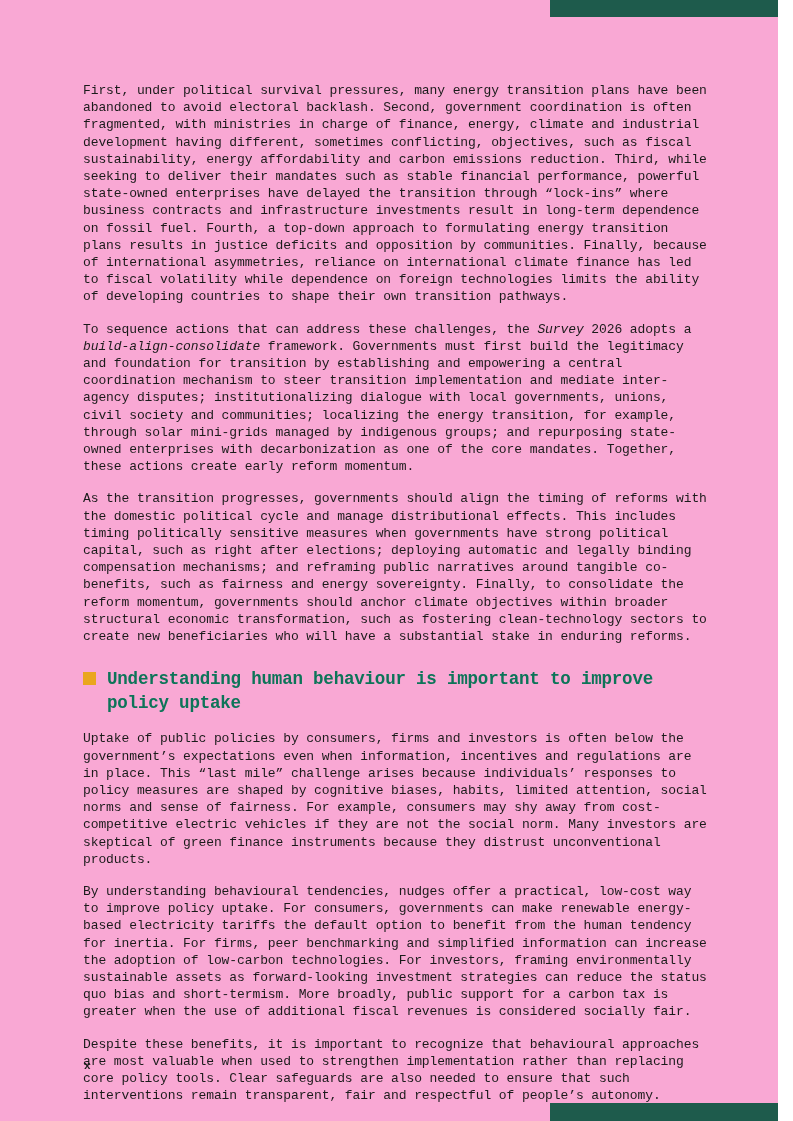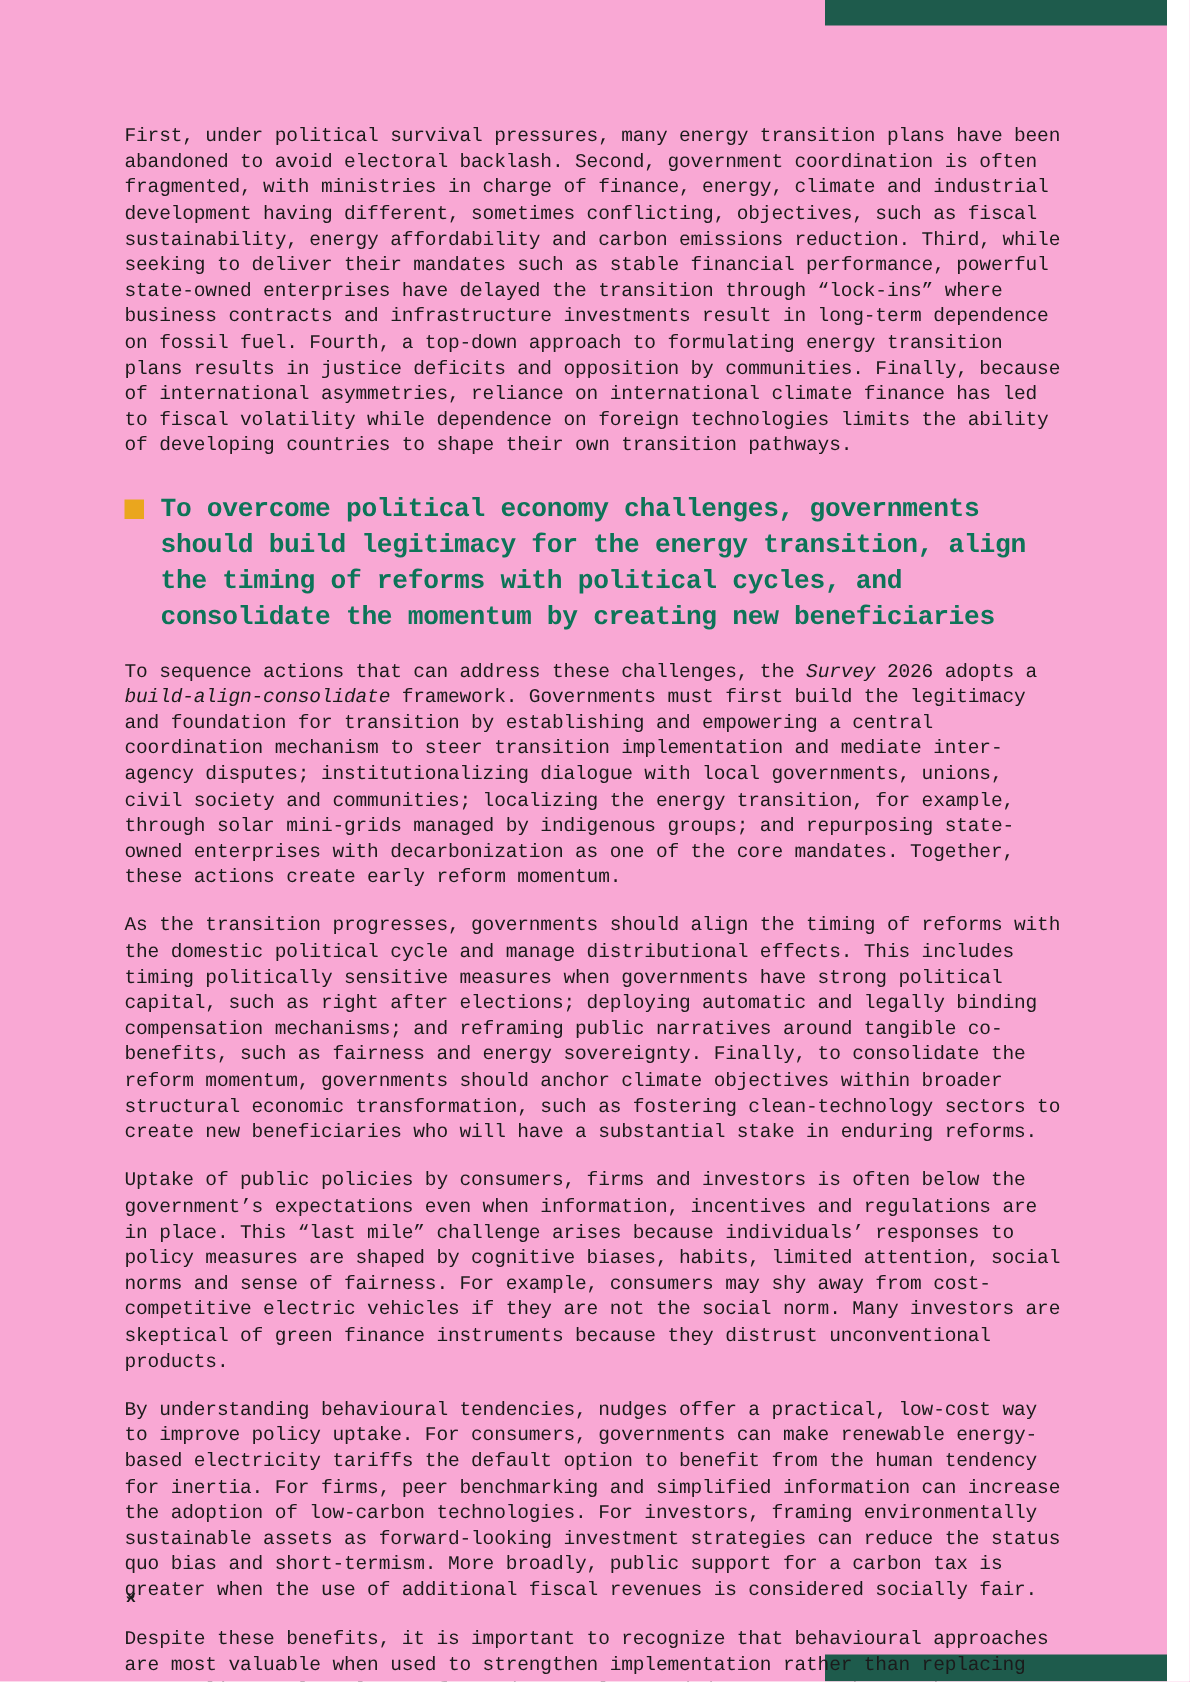--- a/index.html
+++ b/index.html
@@ -72,25 +72,25 @@
 </style>
 </head>
 <body>
 
 <div class="page">
   <div class="accent-bar top"></div>
   <div class="accent-bar bottom"></div>
 
   <main class="content">
       <p class="para"><span>First, under political survival pressures, many energy transition plans have been abandoned to avoid electoral backlash. Second, government coordination is often fragmented, with ministries in charge of finance, energy, climate and industrial development having different, sometimes conflicting, objectives, such as fiscal sustainability, energy affordability and carbon emissions reduction. Third, while seeking to deliver their mandates such as stable financial performance, powerful state-owned enterprises have delayed the transition through “lock-ins” where business contracts and infrastructure investments result in long-term dependence on fossil fuel. Fourth, a top-down approach to formulating energy transition plans results in justice deficits and opposition by communities. Finally, because of international asymmetries, reliance on international climate finance has led to fiscal volatility while dependence on foreign technologies limits the ability of developing countries to shape their own transition pathways.</span></p>
+      <p class="para"><span>To sequence actions that can address these challenges, the </span><span class="seg-italic">Survey</span><span> 2026 adopts a </span><span class="seg-italic">build-align-consolidate</span><span> framework. Governments must first build the legitimacy and foundation for transition by establishing and empowering a central coordination mechanism to steer transition implementation and mediate inter-agency disputes; institutionalizing dialogue with local governments, unions, civil society and communities; localizing the energy transition, for example, through solar mini-grids managed by indigenous groups; and repurposing state-owned enterprises with decarbonization as one of the core mandates. Together, these actions create early reform momentum.</span></p>
+      <p class="para"><span>As the transition progresses, governments should align the timing of reforms with the domestic political cycle and manage distributional effects. This includes timing politically sensitive measures when governments have strong political capital, such as right after elections; deploying automatic and legally binding compensation mechanisms; and reframing public narratives around tangible co-benefits, such as fairness and energy sovereignty. Finally, to consolidate the reform momentum, governments should anchor climate objectives within broader structural economic transformation, such as fostering clean-technology sectors to create new beneficiaries who will have a substantial stake in enduring reforms.</span></p>
       <div class="heading">
         <span class="bullet"></span>
-        <span class="heading-text">To overcome political economy challenges, governments should build legitimacy for the energy transition, align the timing of reforms with political cycles, and consolidate the momentum by creating new beneficiaries</span>
+        <span class="heading-text">Understanding human behaviour is important to improve policy uptake</span>
       </div>
-      <p class="para"><span>To sequence actions that can address these challenges, the </span><span class="seg-italic">Survey</span><span> 2026 adopts a </span><span class="seg-italic">build-align-consolidate</span><span> framework. Governments must first build the legitimacy and foundation for transition by establishing and empowering a central coordination mechanism to steer transition implementation and mediate inter-agency disputes; institutionalizing dialogue with local governments, unions, civil society and communities; localizing the energy transition, for example, through solar mini-grids managed by indigenous groups; and repurposing state-owned enterprises with decarbonization as one of the core mandates. Together, these actions create early reform momentum.</span></p>
-      <p class="para"><span>As the transition progresses, governments should align the timing of reforms with the domestic political cycle and manage distributional effects. This includes timing politically sensitive measures when governments have strong political capital, such as right after elections; deploying automatic and legally binding compensation mechanisms; and reframing public narratives around tangible co-benefits, such as fairness and energy sovereignty. Finally, to consolidate the reform momentum, governments should anchor climate objectives within broader structural economic transformation, such as fostering clean-technology sectors to create new beneficiaries who will have a substantial stake in enduring reforms.</span></p>
       <p class="para"><span>Uptake of public policies by consumers, firms and investors is often below the government’s expectations even when information, incentives and regulations are in place. This “last mile” challenge arises because individuals’ responses to policy measures are shaped by cognitive biases, habits, limited attention, social norms and sense of fairness. For example, consumers may shy away from cost-competitive electric vehicles if they are not the social norm. Many investors are skeptical of green finance instruments because they distrust unconventional products.</span></p>
       <p class="para"><span>By understanding behavioural tendencies, nudges offer a practical, low-cost way to improve policy uptake. For consumers, governments can make renewable energy-based electricity tariffs the default option to benefit from the human tendency for inertia. For firms, peer benchmarking and simplified information can increase the adoption of low-carbon technologies. For investors, framing environmentally sustainable assets as forward-looking investment strategies can reduce the status quo bias and short-termism. More broadly, public support for a carbon tax is greater when the use of additional fiscal revenues is considered socially fair.</span></p>
       <p class="para"><span>Despite these benefits, it is important to recognize that behavioural approaches are most valuable when used to strengthen implementation rather than replacing core policy tools. Clear safeguards are also needed to ensure that such interventions remain transparent, fair and respectful of people’s autonomy.</span></p>
     </main>
 
   <div class="page-number">x</div>
 </div>
 
 </body></html>

